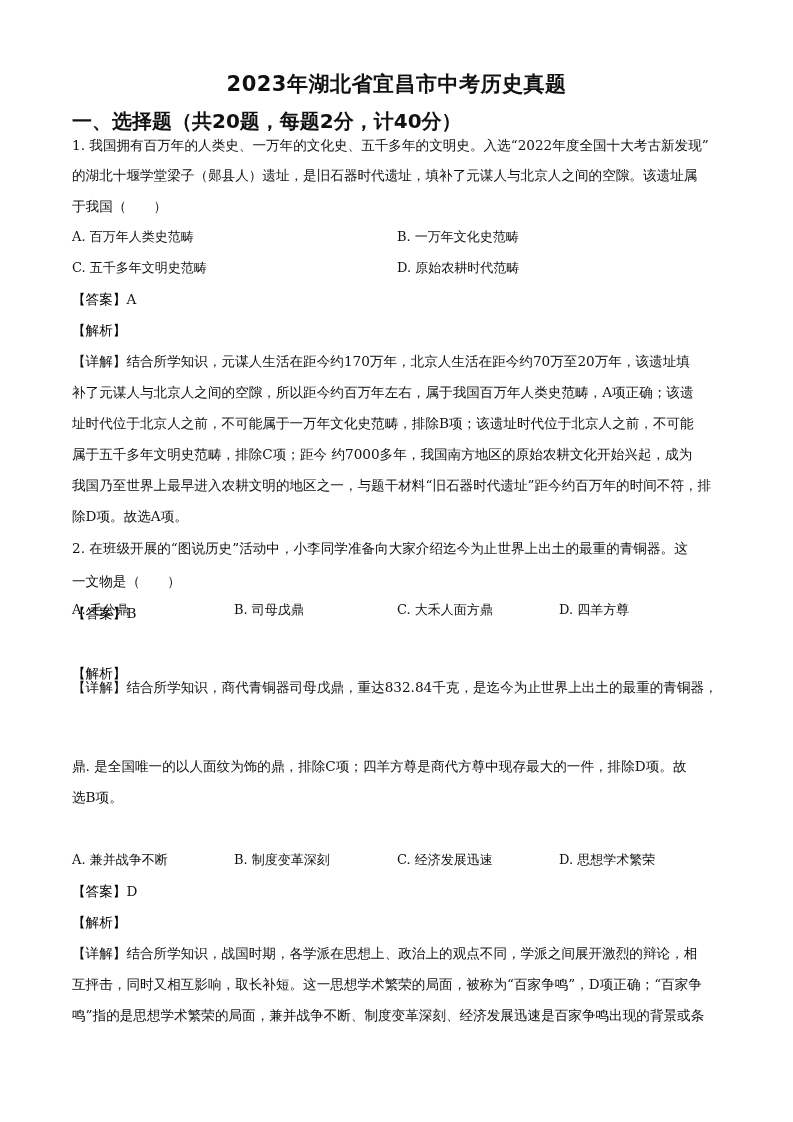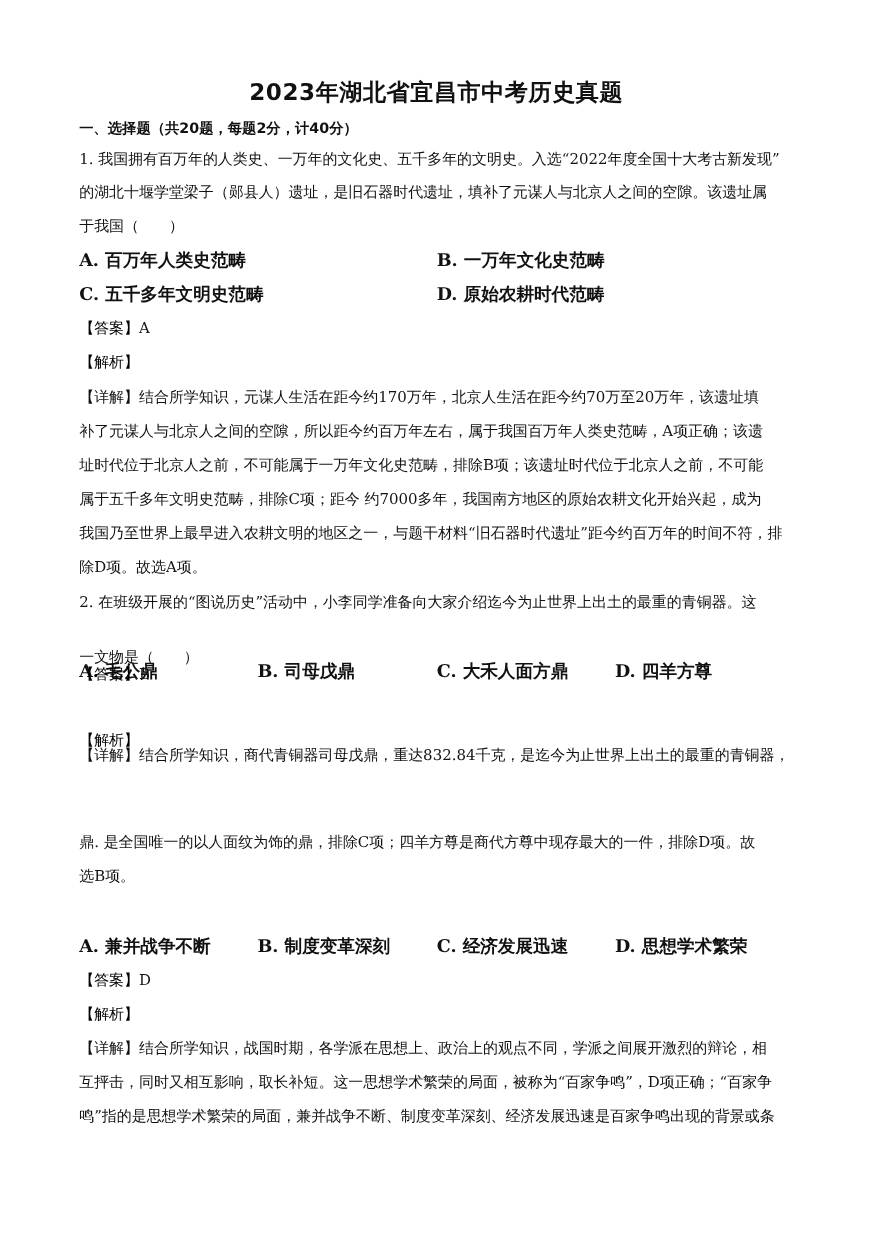--- a/index.html
+++ b/index.html
@@ -2,24 +2,24 @@
 <html><head>
 <meta charset="utf-8">
 <style>
   html, body { margin: 0; padding: 0; background: #ffffff; }
   body { width: 793px; height: 1122px; position: relative; overflow: hidden;
          font-family: "DejaVu Serif", "Liberation Serif", serif; color: #111; }
   .page { position: absolute; left: 0; top: 0; width: 765px; height: 1122px; }
   .title { position: absolute; top: 70px; left: 0; width: 793px; text-align: center;
            font-size: 21px; font-weight: bold; letter-spacing: 0.5px;
            font-family: "DejaVu Sans", "Liberation Sans", sans-serif; }
-  .section { position: absolute; left: 72px; top: 108px; font-size: 13px; font-weight: bold;
+  .section { position: absolute; left: 72px; top: 108px; font-size: 20px; font-weight: bold;
              font-family: "DejaVu Sans", "Liberation Sans", sans-serif; }
   .line { position: absolute; left: 72px; width: 660px; font-size: 13.6px; white-space: nowrap; line-height: 18px; }
-  .opt { position: absolute; font-size: 16px; white-space: nowrap; line-height: 18px; font-weight: bold; }
+  .opt { position: absolute; font-size: 13px; white-space: nowrap; line-height: 18px; }
   .tag { color: #000000; }
 </style>
 </head>
 <body>
 
 <div class="page">
   <div class="title">2023年湖北省宜昌市中考历史真题</div>
   <div class="section">一、选择题（共20题，每题2分，计40分）</div>
 
   <div class="line" style="top:136px">1. 我国拥有百万年的人类史、一万年的文化史、五千多年的文明史。入选“2022年度全国十大考古新发现”</div>
@@ -32,21 +32,21 @@
   <div class="line" style="top:290px"><span class="tag">【答案】</span><span>A</span></div>
   <div class="line tag" style="top:321px">【解析】</div>
   <div class="line" style="top:352px"><span>【详解】</span><span>结合所学知识，元谋人生活在距今约170万年，北京人生活在距今约70万至20万年，该遗址填</span></div>
   <div class="line" style="top:383px">补了元谋人与北京人之间的空隙，所以距今约百万年左右，属于我国百万年人类史范畴，A项正确；该遗</div>
   <div class="line" style="top:414px">址时代位于北京人之前，不可能属于一万年文化史范畴，排除B项；该遗址时代位于北京人之前，不可能</div>
   <div class="line" style="top:445px">属于五千多年文明史范畴，排除C项；距今 约7000多年，我国南方地区的原始农耕文化开始兴起，成为</div>
   <div class="line" style="top:476px">我国乃至世界上最早进入农耕文明的地区之一，与题干材料“旧石器时代遗址”距今约百万年的时间不符，排</div>
   <div class="line" style="top:507px">除D项。故选A项。</div>
 
   <div class="line" style="top:539px">2. 在班级开展的“图说历史”活动中，小李同学准备向大家介绍迄今为止世界上出土的最重的青铜器。这</div>
-  <div class="line" style="top:589px">一文物是（　　）</div>
+  <div class="line" style="top:572px">一文物是（　　）</div>
   <div class="opt" style="left:72px;top:601px">A. 毛公鼎</div>
   <div class="opt" style="left:234px;top:601px">B. 司母戊鼎</div>
   <div class="opt" style="left:397px;top:601px">C. 大禾人面方鼎</div>
   <div class="opt" style="left:559px;top:601px">D. 四羊方尊</div>
   <div class="line" style="top:604px"><span class="tag">【答案】</span><span>B</span></div>
   <div class="line tag" style="top:664px">【解析】</div>
   <div class="line" style="top:678px"><span>【详解】</span><span>结合所学知识，商代青铜器司母戊鼎，重达832.84千克，是迄今为止世界上出土的最重的青铜器，</span></div>
   <div class="line" style="top:757px">鼎. 是全国唯一的以人面纹为饰的鼎，排除C项；四羊方尊是商代方尊中现存最大的一件，排除D项。故</div>
   <div class="line" style="top:788px">选B项。</div>
 

